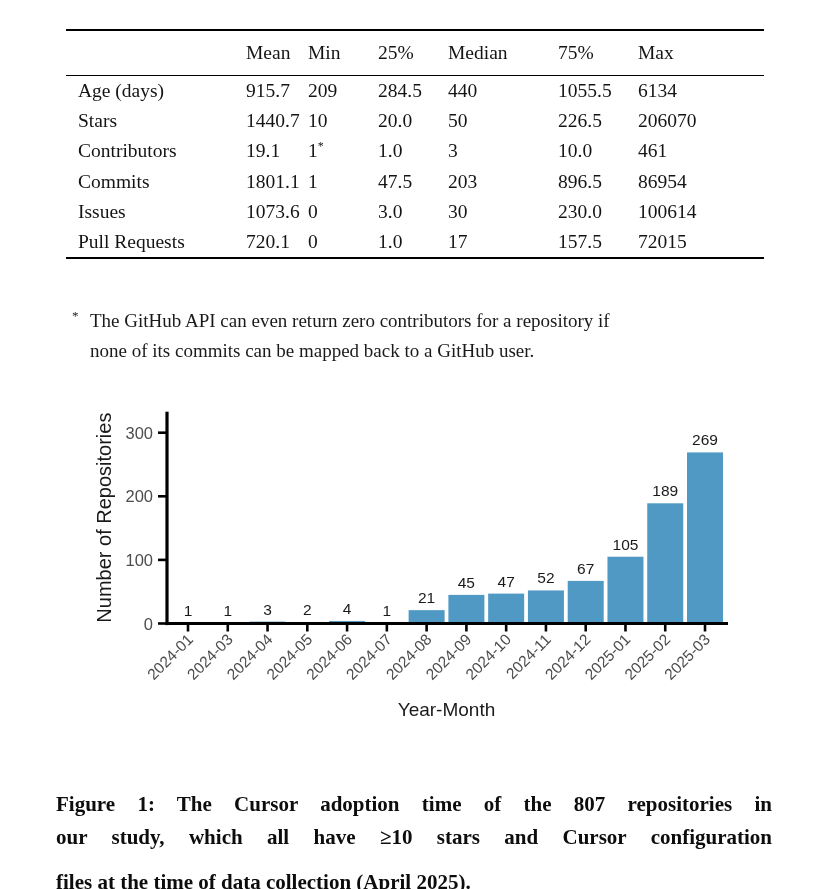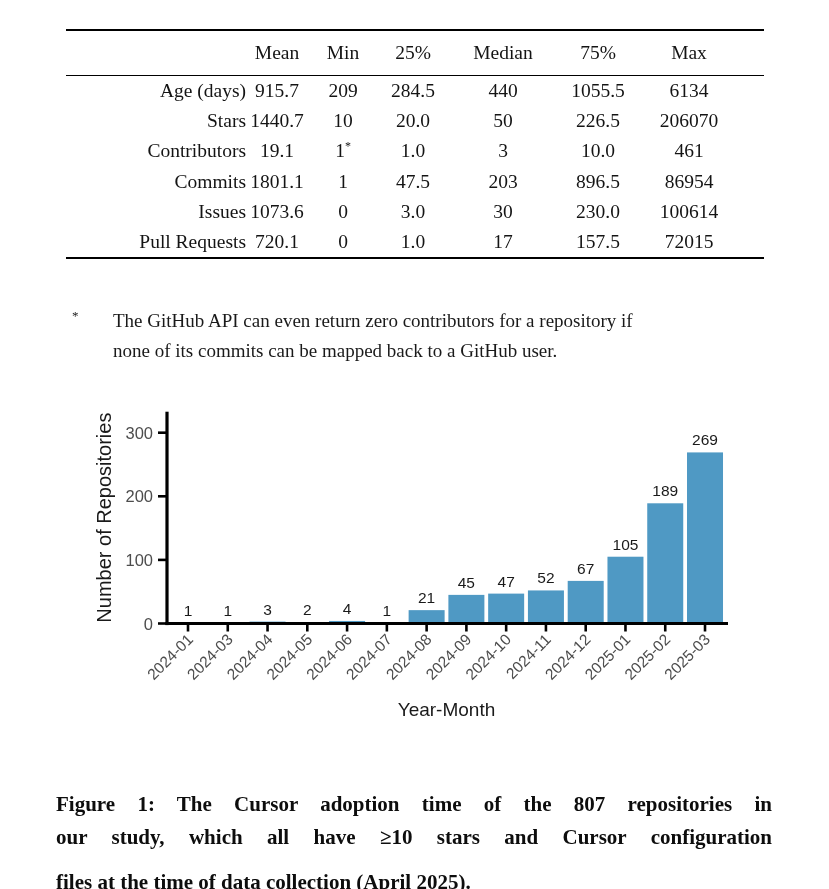--- a/index.html
+++ b/index.html
@@ -23,41 +23,41 @@
     border-collapse: collapse;
     border-top: 2.6px solid #000;
     border-bottom: 2.6px solid #000;
     font-size: 19.5px;
     color: #141414;
   }
   .stats-table thead tr { height: 45px; border-bottom: 1.4px solid #000; }
   .stats-table tbody tr { height: 30.5px; }
   .stats-table th, .stats-table td {
     font-weight: normal;
-    text-align: center;
+    text-align: left;
     padding: 0;
     white-space: nowrap;
     vertical-align: middle;
   }
-  .stats-table .rowlabel { text-align: right; padding-left: 12px; }
+  .stats-table .rowlabel { text-align: left; padding-left: 12px; }
   .stats-table .col-max { padding-right: 24px; }
   sup.cellmark { font-size: 12px; line-height: 0; }
 
   
   .footnote {
     position: absolute;
     left: 66px;
     top: 306px;
     width: 706px;
     font-size: 19px;
     line-height: 30px;
     color: #1a1a1a;
   }
   .fn-marker { position: absolute; left: 6px; top: -5px; font-size: 13px; }
-  .fn-text { margin-left: 47px; }
+  .fn-text { margin-left: 24px; }
 
   
   #chart-svg { position: absolute; left: 75px; top: 398px; }
 
   
   .caption {
     position: absolute;
     left: 56px;
     top: 788px;
     width: 716px;

